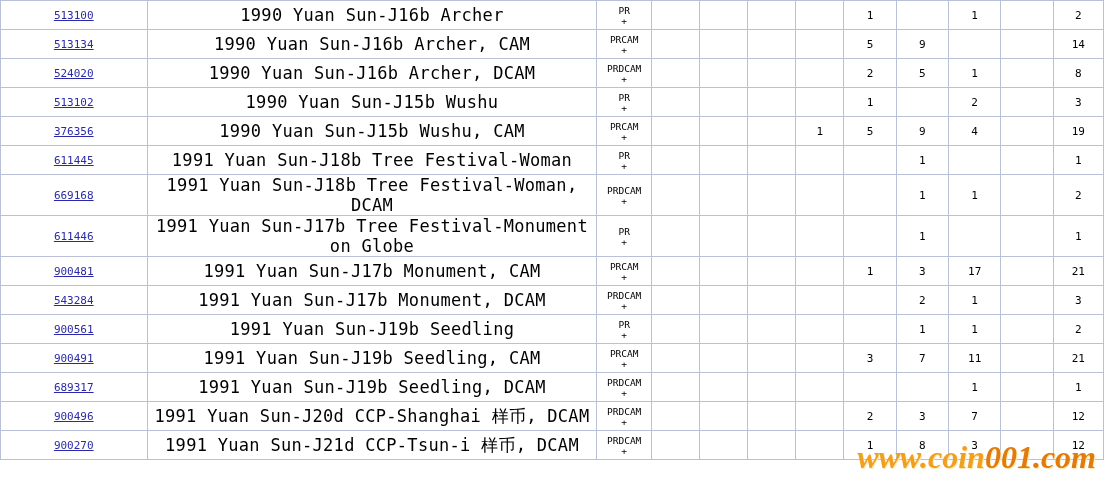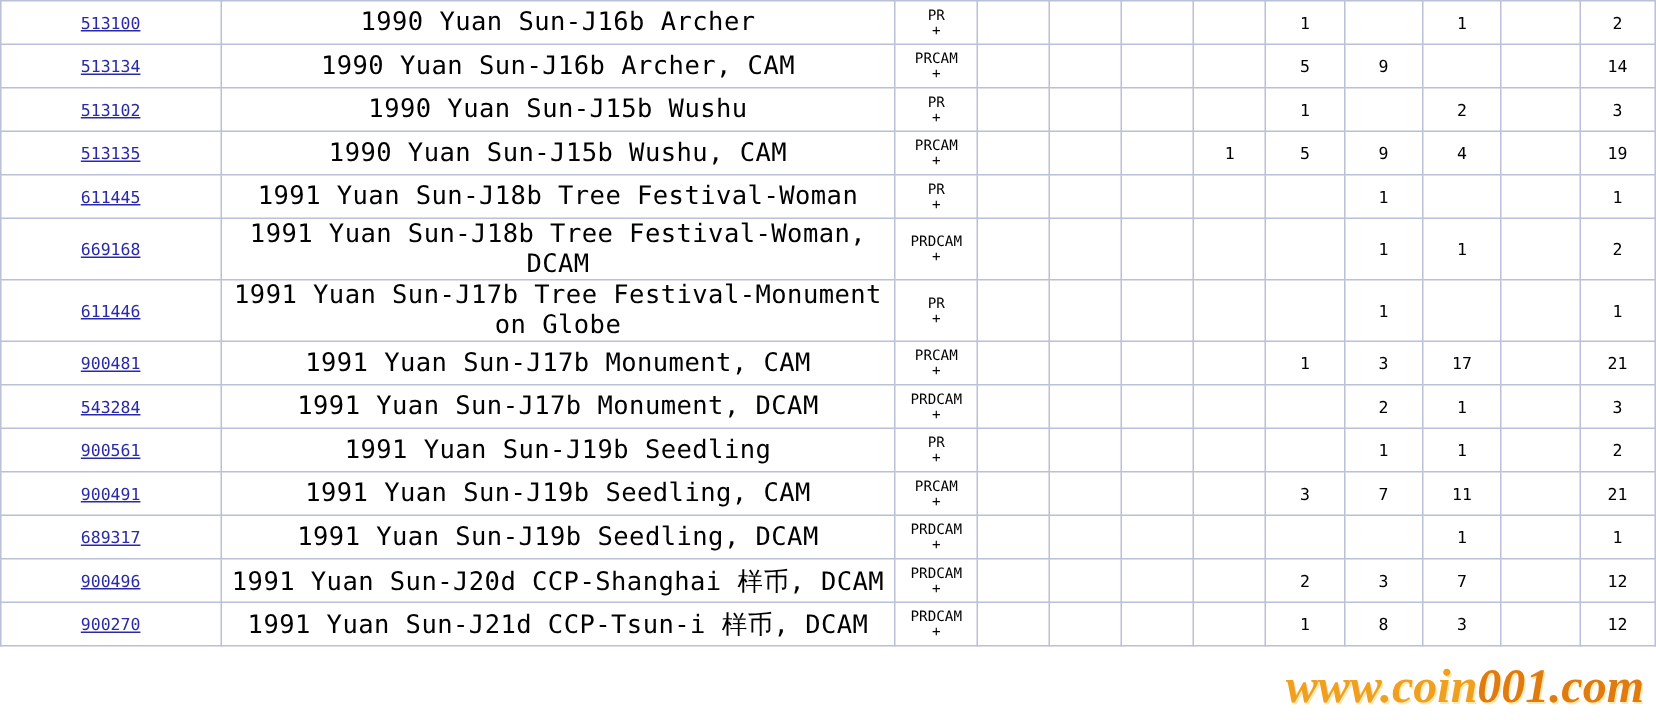--- a/index.html
+++ b/index.html
@@ -132,35 +132,49 @@
         <td class="num-cell"></td>
         <td class="num-cell"></td>
         <td class="num-cell"></td>
         <td class="num-cell">5</td>
         <td class="num-cell">9</td>
         <td class="num-cell"></td>
         <td class="num-cell"></td>
         <td class="total-cell">14</td>
       </tr>
       <tr>
+        <td class="id-cell"><a href="#">524020</a></td>
+        <td class="desc-cell">1990 Yuan Sun-J16b Archer, DCAM</td>
+        <td class="grade-cell"><span>PRDCAM</span><span class="plus">+</span></td>
+        <td class="num-cell"></td>
+        <td class="num-cell"></td>
+        <td class="num-cell"></td>
+        <td class="num-cell"></td>
+        <td class="num-cell">2</td>
+        <td class="num-cell">5</td>
+        <td class="num-cell">1</td>
+        <td class="num-cell"></td>
+        <td class="total-cell">8</td>
+      </tr>
+      <tr>
         <td class="id-cell"><a href="#">513102</a></td>
         <td class="desc-cell">1990 Yuan Sun-J15b Wushu</td>
         <td class="grade-cell"><span>PR</span><span class="plus">+</span></td>
         <td class="num-cell"></td>
         <td class="num-cell"></td>
         <td class="num-cell"></td>
         <td class="num-cell"></td>
         <td class="num-cell">1</td>
         <td class="num-cell"></td>
         <td class="num-cell">2</td>
         <td class="num-cell"></td>
         <td class="total-cell">3</td>
       </tr>
       <tr>
-        <td class="id-cell"><a href="#">513135</a></td>
+        <td class="id-cell"><a href="#">376356</a></td>
         <td class="desc-cell">1990 Yuan Sun-J15b Wushu, CAM</td>
         <td class="grade-cell"><span>PRCAM</span><span class="plus">+</span></td>
         <td class="num-cell"></td>
         <td class="num-cell"></td>
         <td class="num-cell"></td>
         <td class="num-cell">1</td>
         <td class="num-cell">5</td>
         <td class="num-cell">9</td>
         <td class="num-cell">4</td>
         <td class="num-cell"></td>

